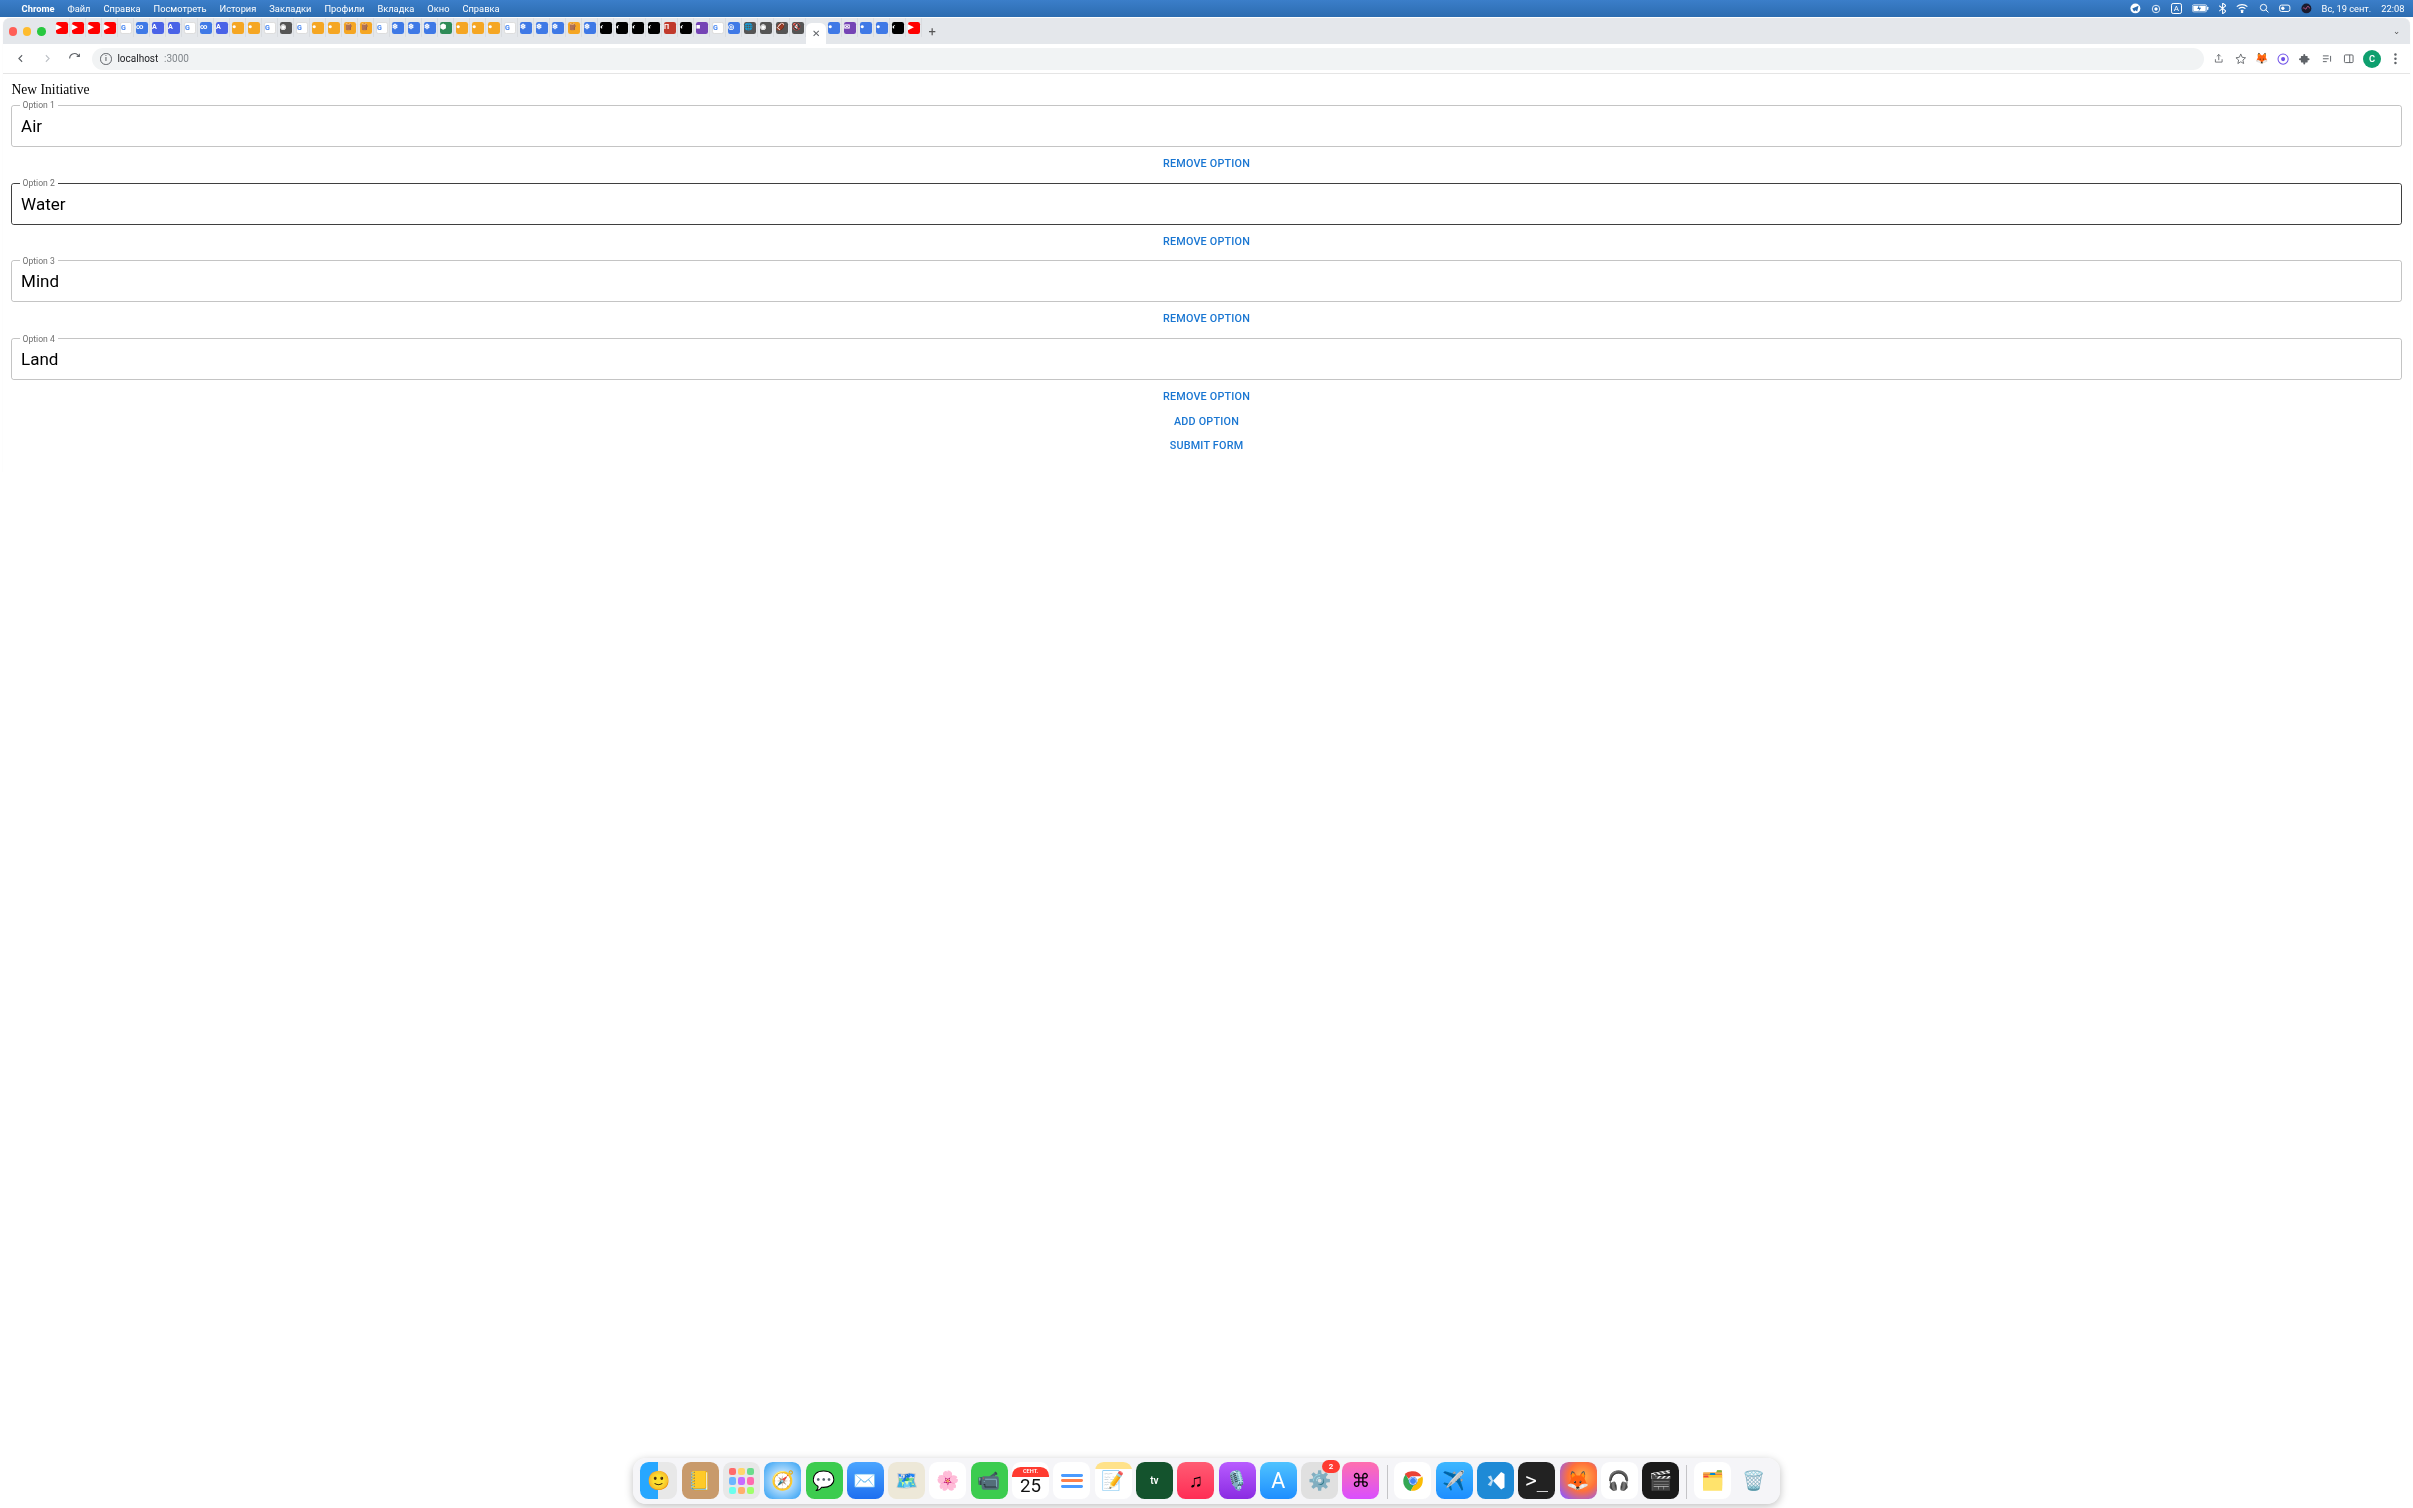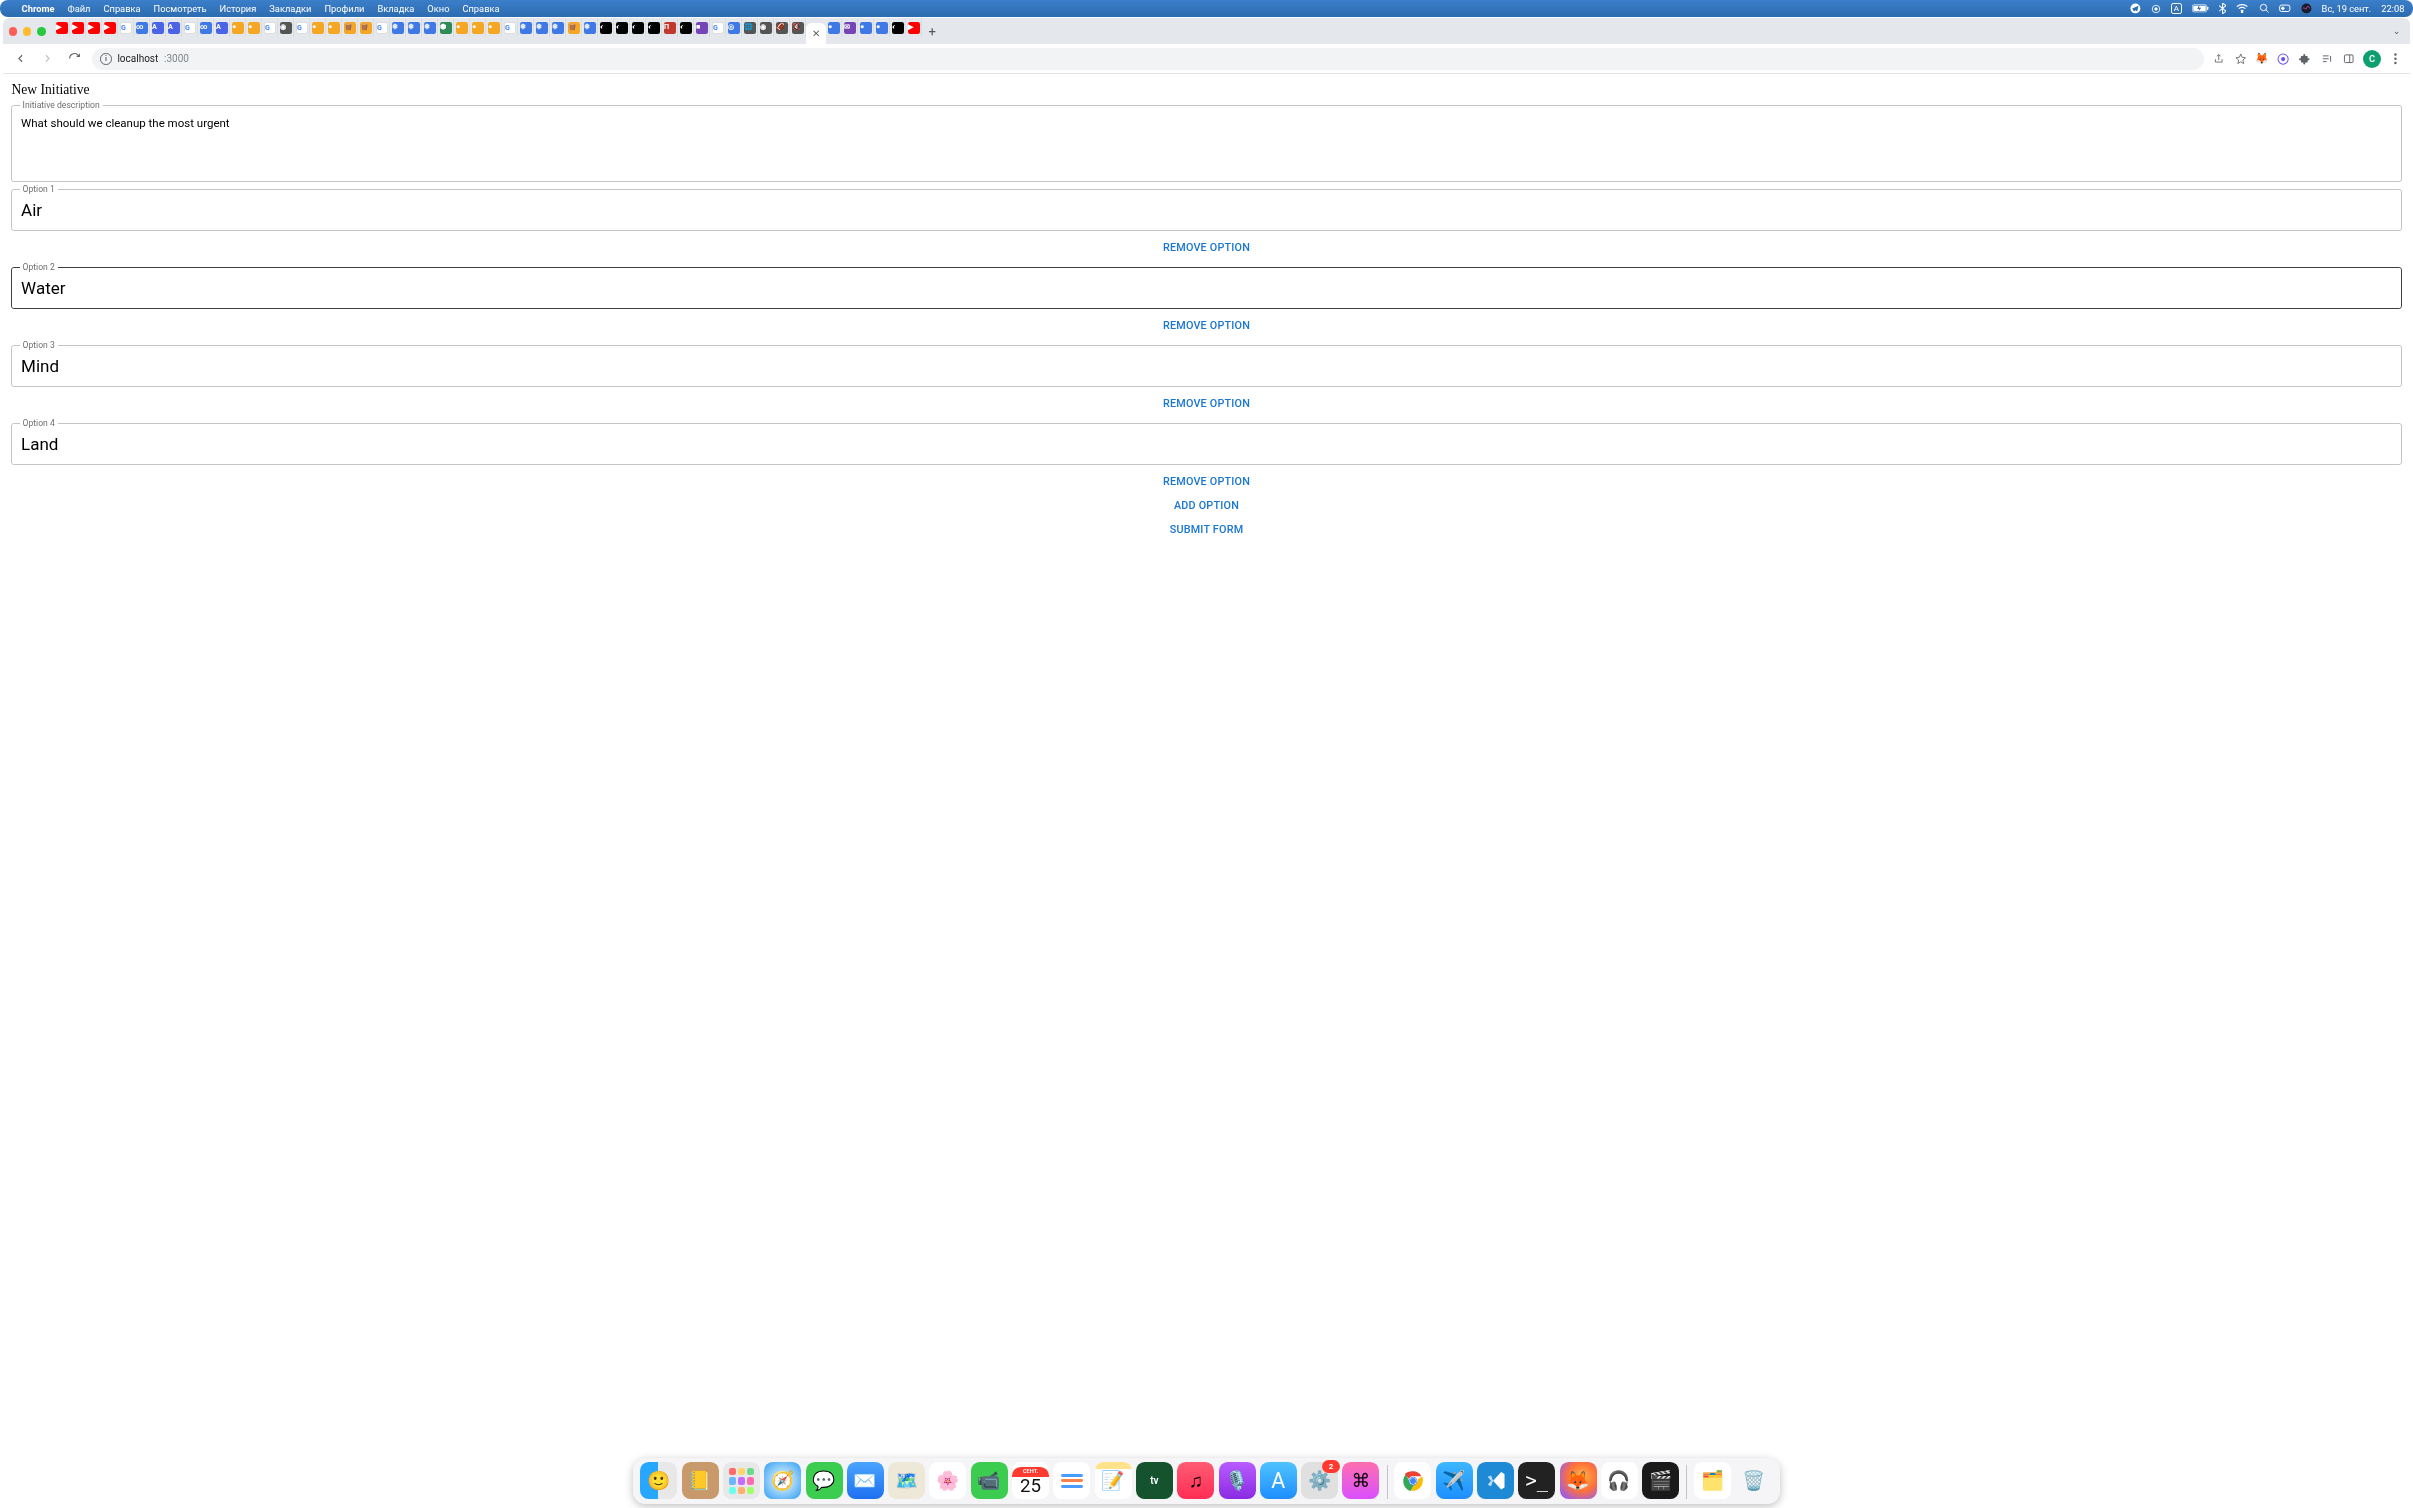--- a/index.html
+++ b/index.html
@@ -12,21 +12,20 @@
     
     .menubar {
       height: 17px;
       background: linear-gradient(180deg, #3b7ec9 0%, #2c6cb0 100%);
       display: flex;
       align-items: center;
       color: #fff;
       font-size: 9.3px;
       padding: 0 8.6px;
       justify-content: space-between;
-      border-radius: 8px;
     }
     .menubar-left { display: flex; align-items: center; gap: 13px; }
     .menubar-left .apple { font-size: 10.8px; }
     .menubar-left .app-name { font-weight: 700; }
     .menubar-right { display: flex; align-items: center; gap: 10px; font-size: 9.3px; }
     .menubar-right .icon { display:inline-flex; align-items:center; }
 
     
     .chrome-window {
       background: #fff;
@@ -524,24 +523,20 @@
             <circle cx="2" cy="8" r="1.7"></circle>
             <circle cx="2" cy="14" r="1.7"></circle>
           </svg>
       </div>
     </div>
   </div>
 
   <div class="page">
     <div class="page-title">New Initiative</div>
 
-    <div class="mui-field">
-      <span class="mui-label">Initiative description</span>
-      <textarea class="mui-textarea" style="">What should we cleanup the most urgent</textarea>
-    </div>
 
     <div id="options-container">
         <div class="mui-field"><span class="mui-label">Option 1</span><input class="mui-input" value="Air" style=""></div>
         <div class="link-btn">REMOVE OPTION</div>
         <div class="mui-field focused"><span class="mui-label">Option 2</span><input class="mui-input" value="Water" style=""></div>
         <div class="link-btn">REMOVE OPTION</div>
         <div class="mui-field"><span class="mui-label">Option 3</span><input class="mui-input" value="Mind" style=""></div>
         <div class="link-btn">REMOVE OPTION</div>
         <div class="mui-field"><span class="mui-label">Option 4</span><input class="mui-input" value="Land" style=""></div>
         <div class="link-btn">REMOVE OPTION</div>

